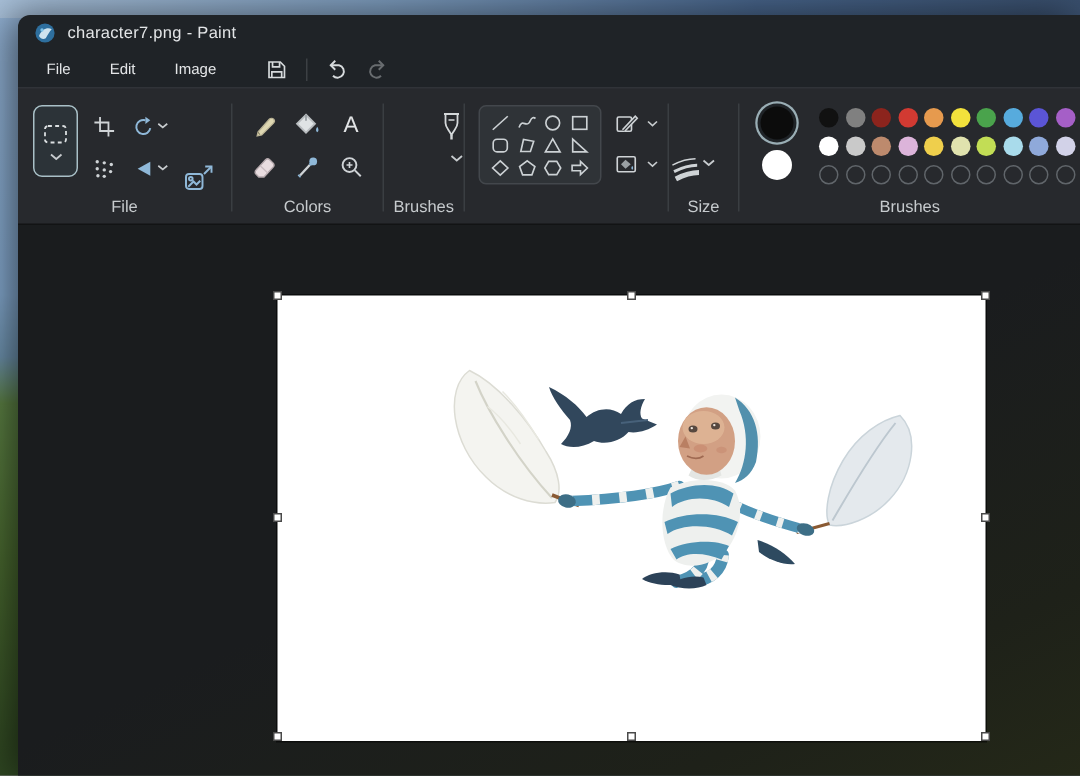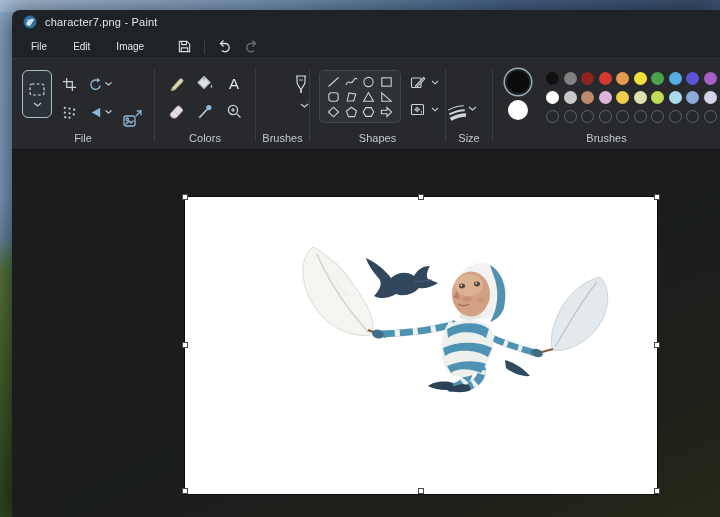--- a/index.html
+++ b/index.html
@@ -329,21 +329,20 @@
           <svg class="ic" width="16" height="16" viewBox="0 0 16 16" fill="none" stroke="#cfd3d6" stroke-width="1.1">
             <rect x="1.5" y="3.5" width="12" height="10" rx="1"></rect>
             <path d="M7,5.5 L10.5,8.5 L7,11.5 L4,8.5 Z" fill="#9aa0a4" stroke="none"></path>
             <path d="M11.5,9.5 C12.3,10.6 12.3,11.6 11.5,12.2 C10.7,11.6 10.7,10.6 11.5,9.5 Z" fill="#8fb8d8" stroke="none"></path>
           </svg>
           <svg class="ic" width="8" height="5" viewBox="0 0 8 5" fill="none" stroke="#c7cbce" stroke-width="1.1">
               <path d="M1,1 L4,3.8 L7,1"></path>
             </svg>
         </div>
       </div>
-      <div class="rib-label">Shapes</div>
     </div>
 
     <div class="vdiv"></div>
 
     <div class="rib-sec sec-size">
       <svg class="ic sz" width="22" height="19" viewBox="0 0 22 19" fill="none" stroke="#cfd3d6">
         <g transform="rotate(-14 11 9)">
           <path d="M3,5 C9,3.6 15,3.6 19,4.6" stroke-width="1"></path>
           <path d="M3,9.5 C9,8.1 15,8.1 19,9.1" stroke-width="2"></path>
           <path d="M3,14.5 C9,13.1 15,13.1 19,14.1" stroke-width="3.4"></path>

